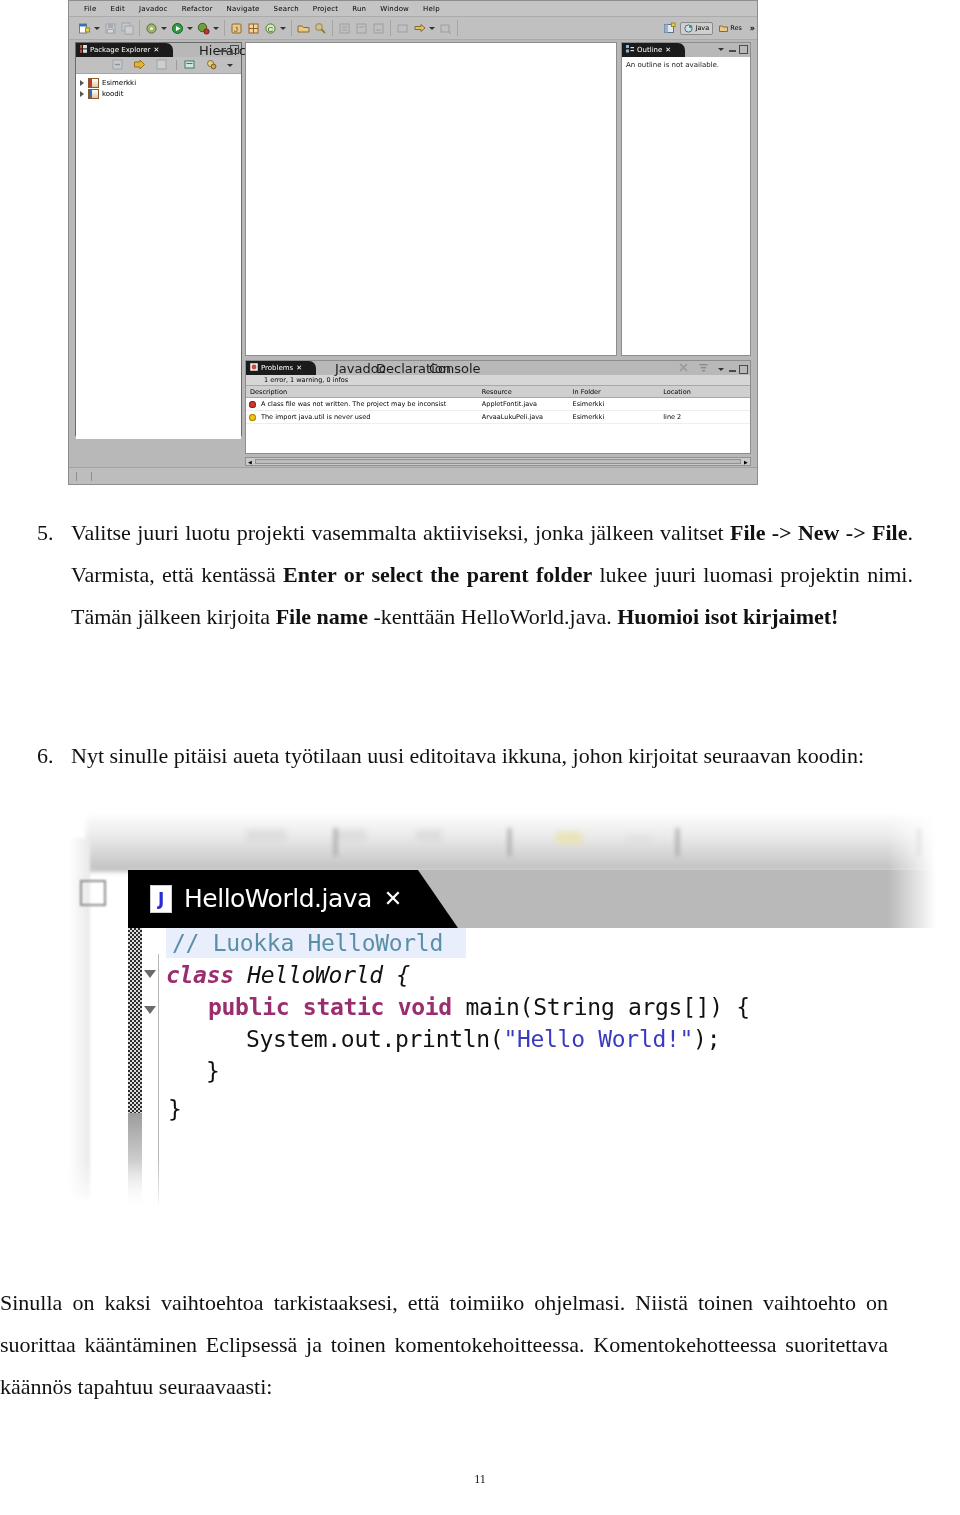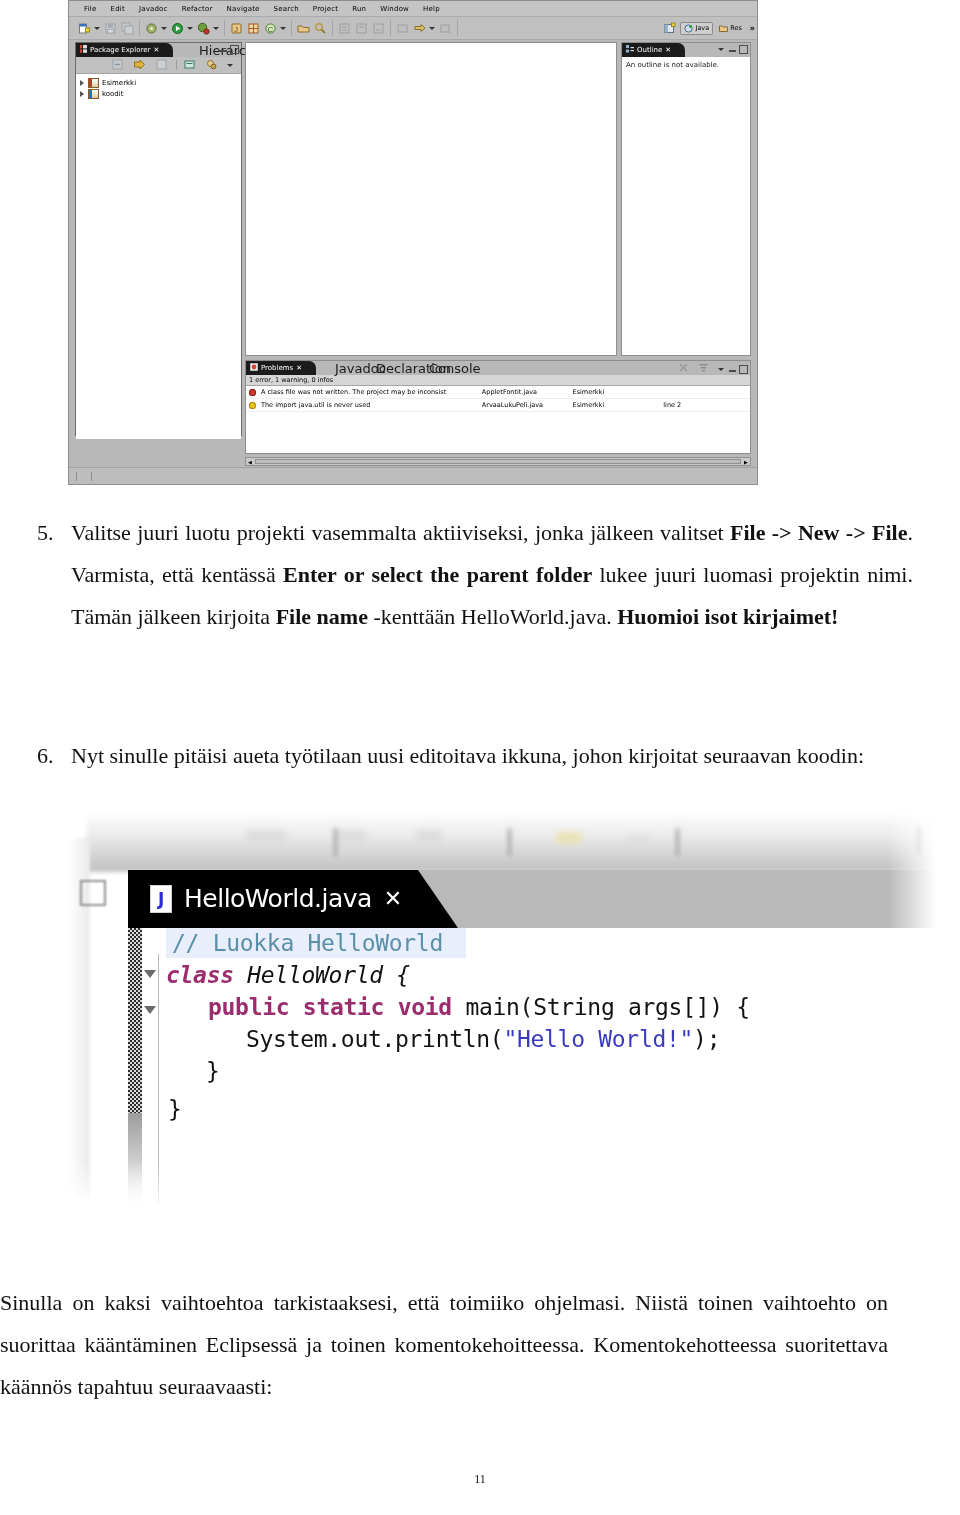--- a/index.html
+++ b/index.html
@@ -97,21 +97,21 @@
   }
   .outline-head{ height:14px; background:#b8b8b8; position:relative;}
   .outline-body{ font-size:7px; padding:4px 4px; color:#1a1a1a;}
 
   
   .problems{
     position:absolute; left:176px; right:6px; bottom:30px; height:92px;
     background:#ffffff; border:1px solid #8d8d8d;
   }
   .prob-tabs{ height:14px; background:#b8b8b8; position:relative;}
-  .prob-summary{ height:10px; font-size:6.5px; background:#d6d6d6; border-bottom:1px solid #a7a7a7; padding-left:3px; display:flex; align-items:center;}
+  .prob-summary{ height:10px; font-size:6.5px; background:#d6d6d6; border-bottom:1px solid #a7a7a7; padding-left:18px; display:flex; align-items:center;}
   .prob-cols{ height:11px; background:#cfcfcf; border-bottom:1px solid #a7a7a7; display:flex; font-size:6.5px; align-items:center;}
   .prob-cols .c, .prob-row .c{ box-sizing:border-box; padding-left:4px; overflow:hidden; white-space:nowrap;}
   .c1{ width:46%; } .c2{ width:18%; } .c3{ width:18%; } .c4{ width:18%; }
   .prob-row{ height:12px; display:flex; align-items:center; font-size:6.5px; background:#fff; border-bottom:1px solid #eee;}
   .sevdot{ width:7px;height:7px;border-radius:50%; margin-left:3px; margin-right:1px; flex:none;}
   .sev-err{ background:#d03a2e; box-shadow:inset 0 0 0 1px #8d1f16;}
   .sev-warn{ background:#f0c419; box-shadow:inset 0 0 0 1px #a58209;}
   .hscroll{
     position:absolute; left:176px; right:6px; bottom:18px; height:9px;
     background:#c9c9c9; border:1px solid #909090; box-sizing:border-box;
@@ -521,20 +521,26 @@
                 <rect x="1.8" y="4" width="5.4" height="1.4" fill="#8a8a8a"></rect>
                 <rect x="3" y="7" width="3" height="1.4" fill="#8a8a8a"></rect>
               </svg>
           </span>
           <span class="caret"></span>
           <span class="minbar"></span>
           <span class="minbox"></span>
         </div>
       </div>
       <div class="prob-summary">1 error, 1 warning, 0 infos</div>
+      <div class="prob-cols">
+        <span class="c c1">Description</span>
+        <span class="c c2">Resource</span>
+        <span class="c c3">In Folder</span>
+        <span class="c c4">Location</span>
+      </div>
       <div class="prob-row">
         <span class="sevdot sev-err"></span>
         <span class="c" style="width:calc(46% - 11px)">A class file was not written. The project may be inconsist</span>
         <span class="c c2">AppletFontit.java</span>
         <span class="c c3">Esimerkki</span>
         <span class="c c4"></span>
       </div>
       <div class="prob-row">
         <span class="sevdot sev-warn"></span>
         <span class="c" style="width:calc(46% - 11px)">The import java.util is never used</span>

